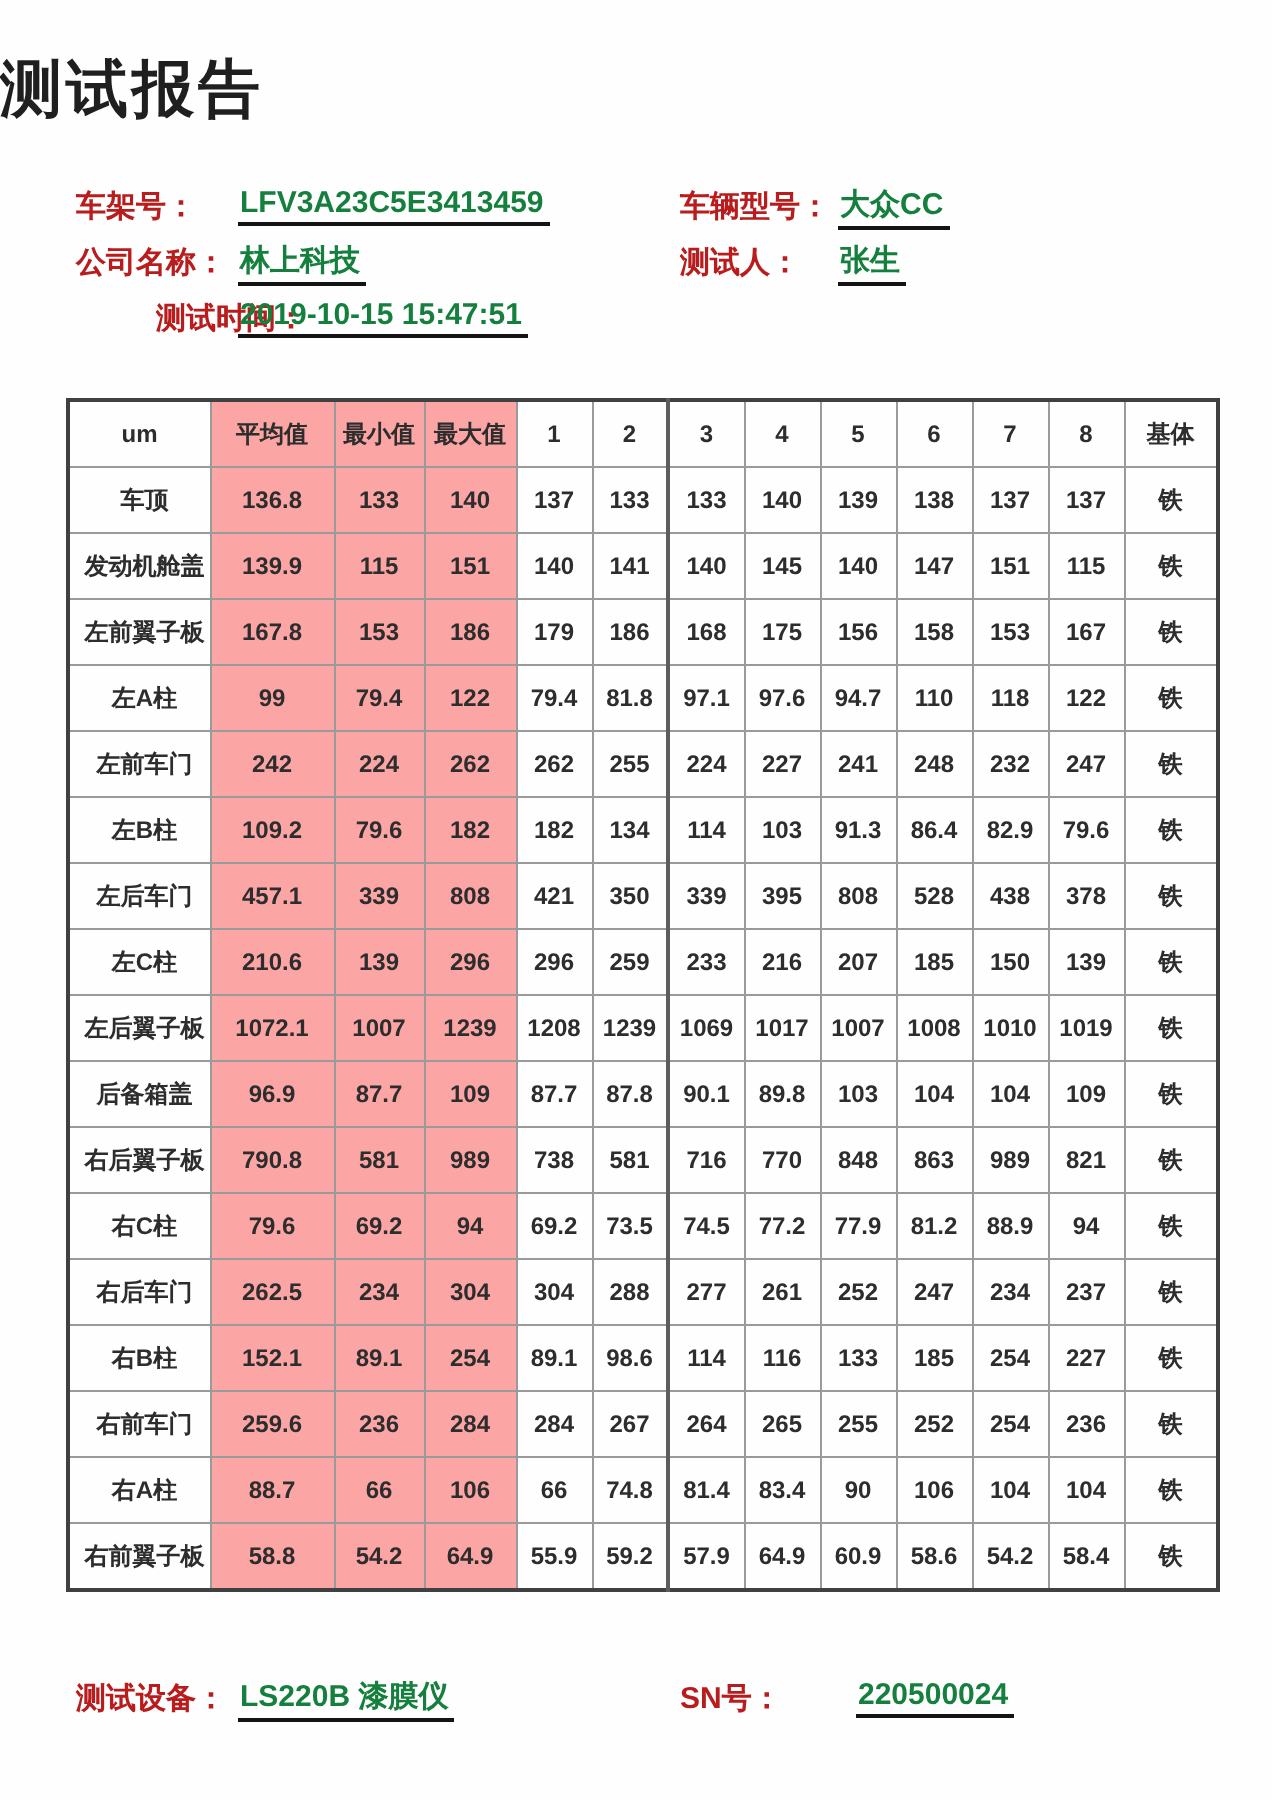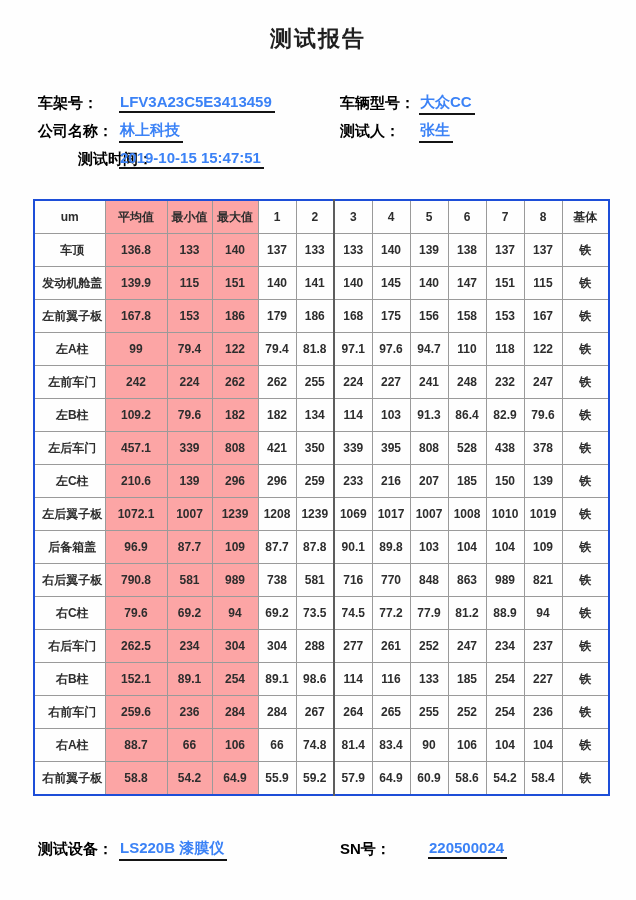--- a/index.html
+++ b/index.html
@@ -6,41 +6,40 @@
   .page{
     position:relative;
     width:636px;height:900px;
     background:#fefefe;
     font-family:"Liberation Sans","DejaVu Sans",sans-serif;
     color:#2d2d2d;
     overflow:hidden;
   }
   .title{
     position:absolute;top:24px;left:0;width:636px;
-    text-align:center;
-    font-size:22px;font-weight:700;letter-spacing:2px;color:#1f1f1f;
+    font-size:31px;font-weight:700;letter-spacing:2px;color:#1f1f1f;
   }
   .info-label{
     position:absolute;
-    font-size:15px;font-weight:600;color:#000000;white-space:nowrap;
+    font-size:15px;font-weight:600;color:#b91c1c;white-space:nowrap;
   }
   .info-value{
     position:absolute;
-    font-size:15px;font-weight:600;color:#3b82f6;white-space:nowrap;
+    font-size:15px;font-weight:600;color:#15803d;white-space:nowrap;
     border-bottom:2px solid #141414;
     padding:0 3px 1px 1px;
   }
   table.report{
     position:absolute;left:33px;top:199px;
     border-collapse:collapse;
     table-layout:fixed;
     width:575px;
     font-size:12px;
     color:#2d2d2d;
-    border:2px solid #1d4ed8;
+    border:2px solid #404040;
   }
   table.report th, table.report td{
     border:1px solid #9a9a9a;
     text-align:center;
     vertical-align:middle;
     height:32px;
     padding:0 1px;
     font-weight:600;
     overflow:hidden;
     white-space:nowrap;

